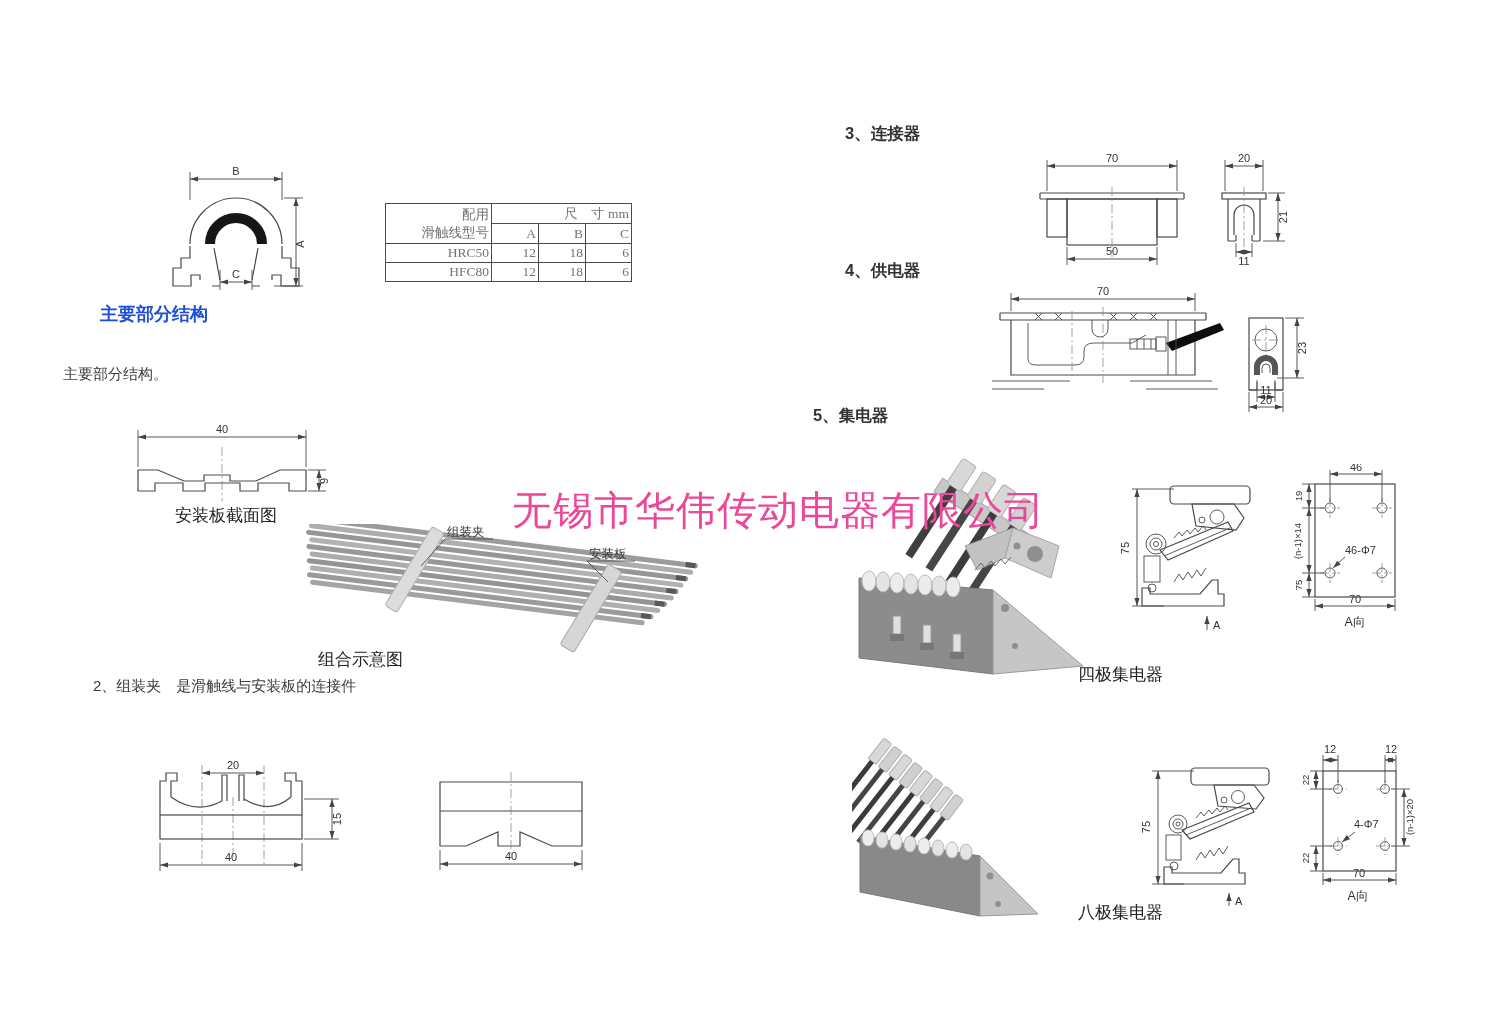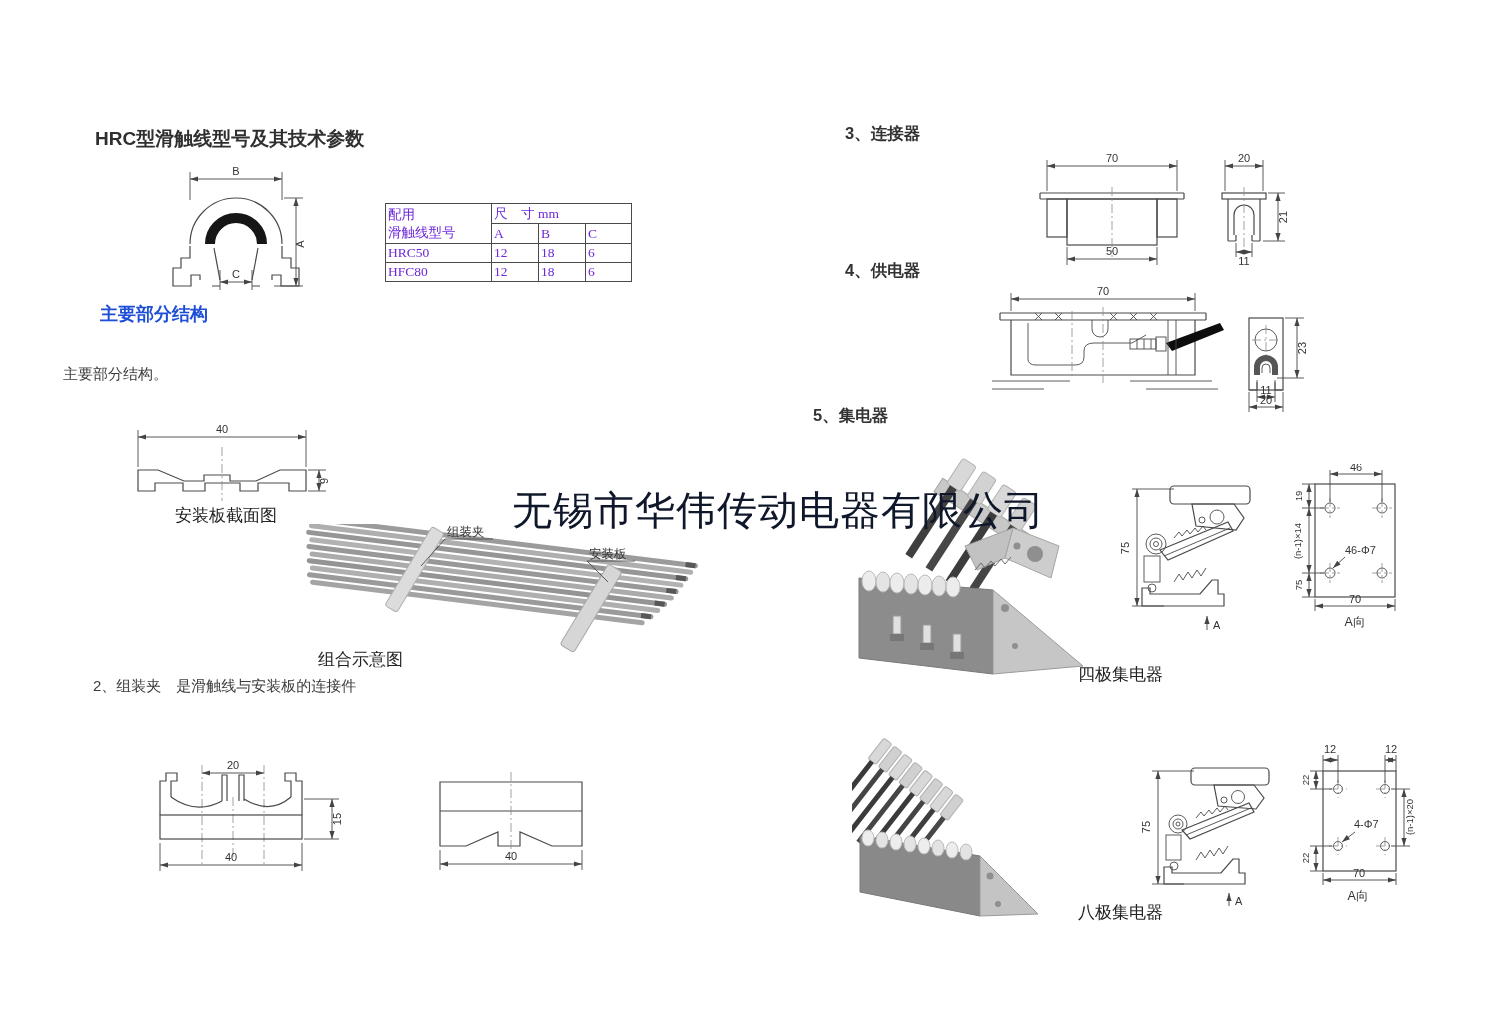--- a/index.html
+++ b/index.html
@@ -3,22 +3,22 @@
 <meta charset="utf-8">
 <style>
   html,body{margin:0;padding:0;background:#fff}
   #page{position:relative;width:1500px;height:1017px;background:#ffffff;overflow:hidden}
   .abs{position:absolute}
   .h1{font:bold 19px "Liberation Sans",sans-serif;color:#2f2f2f}
   .h2{font:bold 18px "Liberation Sans",sans-serif;color:#1d4ed8}
   .h3{font:600 16.5px "Liberation Sans",sans-serif;color:#333}
   .bodytxt{font:15px "Liberation Sans",sans-serif;color:#3c3c3c}
   .cap{font:17px "Liberation Serif",serif;color:#222}
-  .wm{font:40px "Liberation Serif",serif;color:#0f172a;letter-spacing:1px;z-index:9;white-space:nowrap}
-  table.spec{border-collapse:collapse;font:13.5px "Liberation Serif",serif;color:#6d28d9;text-align:left;table-layout:fixed}
+  .wm{font:40px "Liberation Serif",serif;color:#ec4899;letter-spacing:1px;z-index:9;white-space:nowrap}
+  table.spec{border-collapse:collapse;font:13.5px "Liberation Serif",serif;color:#737373;text-align:right;table-layout:fixed}
   table.spec td{border:1px solid #4a4a4a;padding:0 2px;height:18px}
   .ln{stroke:#4a4a4a;stroke-width:1.2;fill:none}
   .tn{stroke:#4a4a4a;stroke-width:0.9;fill:none}
   .dm{stroke:#444;stroke-width:0.9;fill:none}
   .dash{stroke:#8a8a8a;stroke-width:0.8;fill:none;stroke-dasharray:9 3 2 3}
   svg text{font:11px "Liberation Sans",sans-serif;fill:#333}
   svg text.s{font-size:9.5px}
   svg text.cjk{font:12.5px "Liberation Sans",sans-serif}
 </style>
 </head>
@@ -32,21 +32,20 @@
         <path d="M0.5,0.4 L8.5,3 L0.5,5.6 Z" fill="#444"></path>
       </marker>
       <marker id="aS" markerWidth="9" markerHeight="7" refX="0.5" refY="3" orient="auto" markerUnits="userSpaceOnUse">
         <path d="M8.5,0.4 L0.5,3 L8.5,5.6 Z" fill="#444"></path>
       </marker>
     </defs>
   </svg>
 
   <div class="abs wm" style="left:512px;top:483px">无锡市华伟传动电器有限公司</div>
 
-  <div class="abs h1" style="left:95px;top:126px">HRC型滑触线型号及其技术参数</div>
 
   <svg class="abs" style="left:160px;top:156px" width="180" height="148">
     <line class="dm" x1="30" y1="23" x2="122" y2="23" marker-start="url(#aS)" marker-end="url(#aE)"></line>
     <line class="tn" x1="30" y1="16" x2="30" y2="44"></line>
       <line class="tn" x1="122" y1="16" x2="122" y2="44"></line>
     <text x="76" y="19" text-anchor="middle">B</text>
     <path class="ln" d="M30,88 A46,46 0 0 1 122,88"></path>
     <path d="M50,88 A26,26 0 0 1 102,88" stroke="#161616" stroke-width="10" fill="none"></path>
     <path class="ln" d="M54,92 L60,124"></path>
       <path class="ln" d="M98,92 L92,124"></path>

